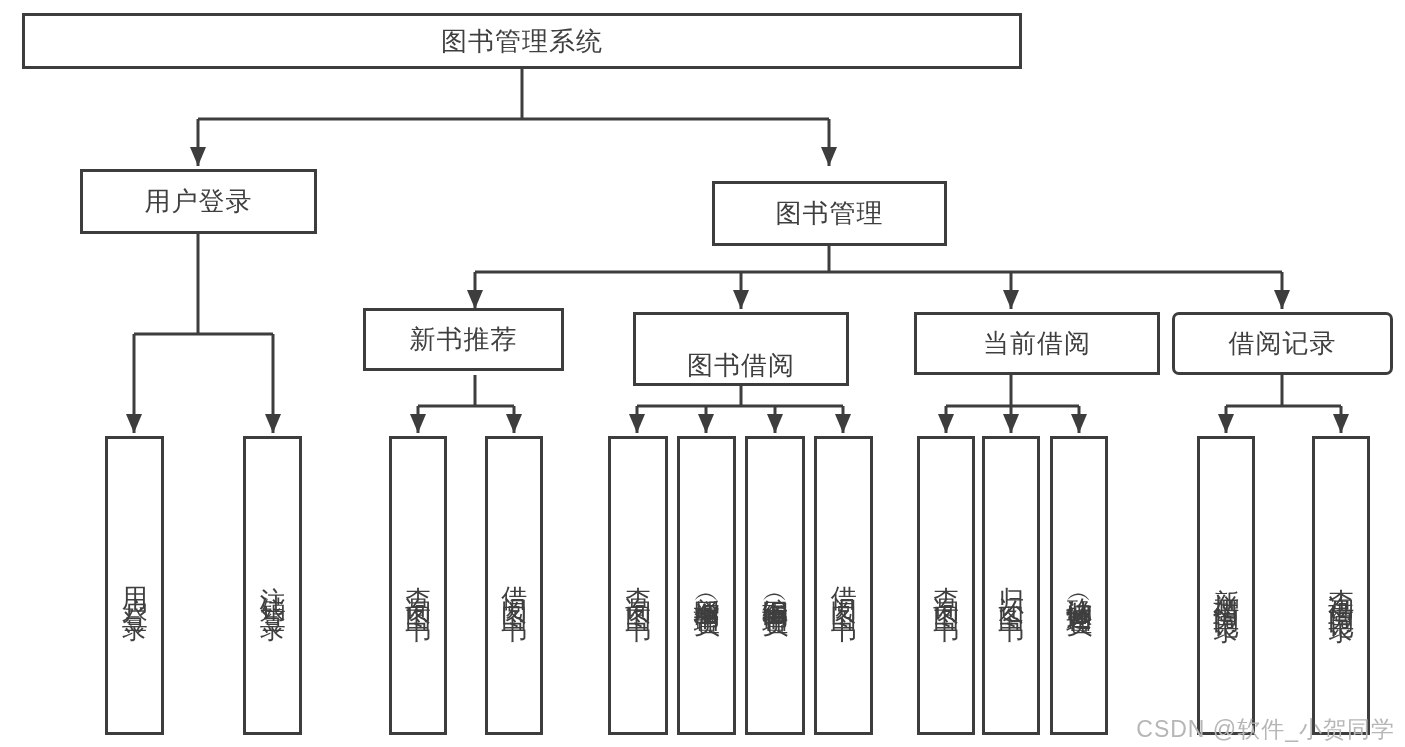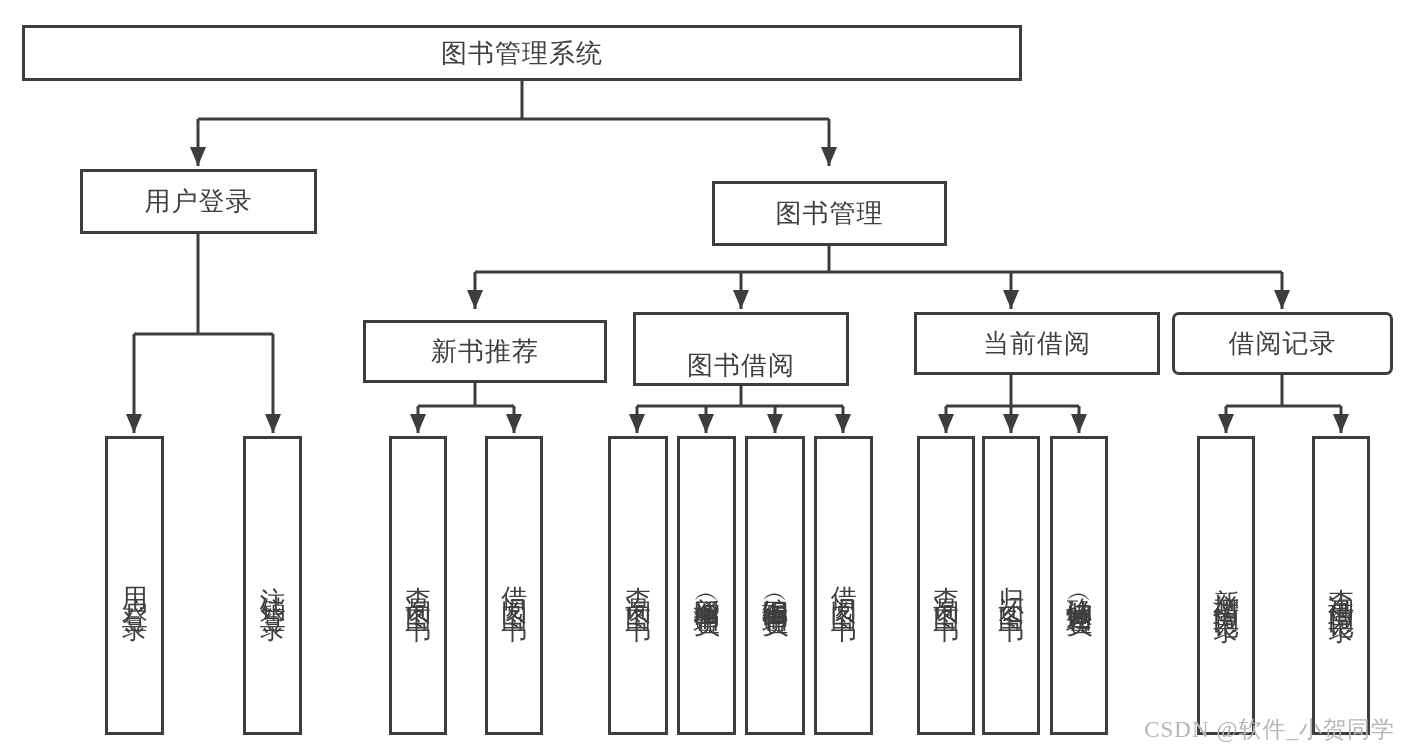--- a/index.html
+++ b/index.html
@@ -37,21 +37,20 @@
   }
   .sp4{letter-spacing:10px;}
   .sp6{letter-spacing:6px;}
   .sp9{letter-spacing:2px;}
   .watermark{
     position:absolute;
     right:10px;bottom:2px;
     color:var(--watermark);
     font-size:23px;
     letter-spacing:1px;
-    font-family:Liberation Serif, serif;
   }
 </style>
 </head>
 <body>
 
 <div id="stage">
 
   <svg id="wires" width="1405" height="747" viewBox="0 0 1405 747">
     <defs>
       <marker id="ah" markerUnits="userSpaceOnUse" markerWidth="22" markerHeight="18" refX="19" refY="8" orient="auto">
@@ -107,32 +106,32 @@
     </g>
 
     <g>
       <path d="M1282,375 V406"></path>
       <path d="M1226,406 H1341"></path>
       <path d="M1226,406 V433" marker-end="url(#ah)"></path>
       <path d="M1341,406 V433" marker-end="url(#ah)"></path>
     </g>
   </svg>
 
-  <div class="node" style="left:22px;top:13px;width:1000px;height:56px;margin-top:12px;">
+  <div class="node" style="left:22px;top:13px;width:1000px;height:56px;">
     <span>图书管理系统</span>
   </div>
 
   <div class="node" style="left:80px;top:169px;width:237px;height:65px;">
     <span>用户登录</span>
   </div>
   <div class="node" style="left:712px;top:169px;width:235px;height:65px;margin-top:12px;">
     <span>图书管理</span>
   </div>
 
-  <div class="node" style="left:363px;top:320px;width:244px;height:63px;">
+  <div class="node" style="left:363px;top:308px;width:201px;height:63px;">
     <span>新书推荐</span>
   </div>
   <div class="node" style="left:633px;top:312px;width:216px;height:74px;align-items:flex-end;">
     <span>图书借阅</span>
   </div>
   <div class="node" style="left:914px;top:312px;width:246px;height:63px;">
     <span>当前借阅</span>
   </div>
   <div class="node" style="left:1172px;top:312px;width:221px;height:63px;border-radius:7px;">
     <span>借阅记录</span>

